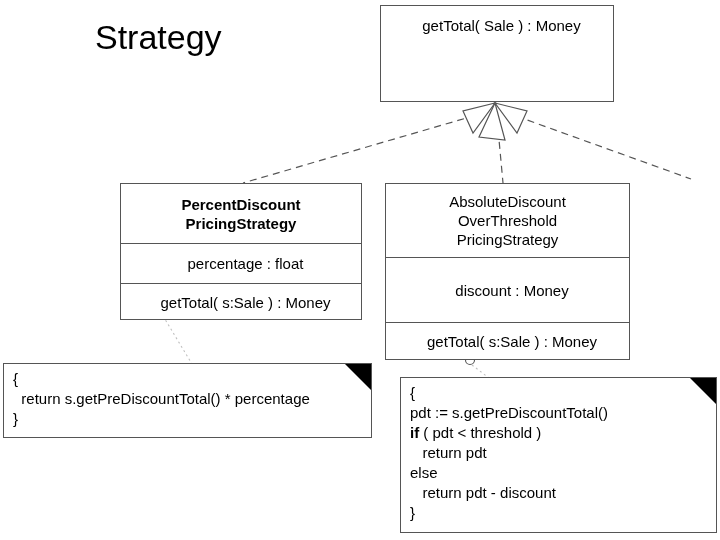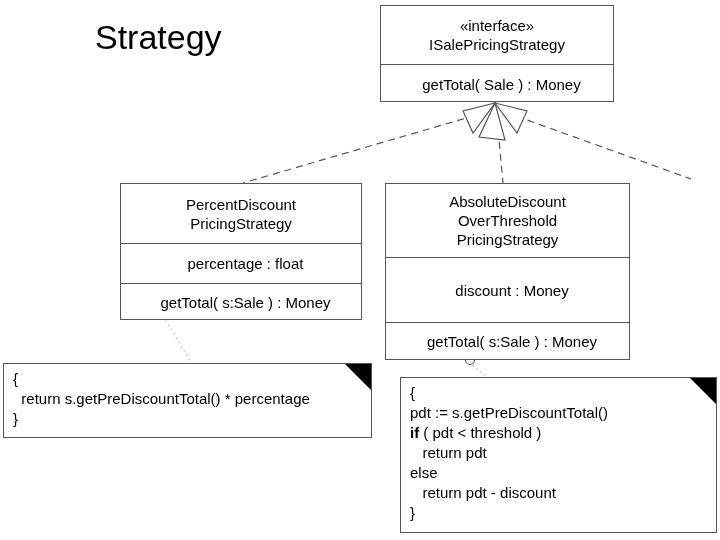--- a/index.html
+++ b/index.html
@@ -92,31 +92,27 @@
     <polygon points="495,103 479,137 505,140" fill="#ffffff" stroke="#555" stroke-width="1.2"></polygon>
 
     <circle cx="160" cy="311" r="4.5" fill="#ffffff" stroke="#555" stroke-width="1.1"></circle>
     <line x1="163" y1="316" x2="192" y2="364" stroke="#c0c0c0" stroke-width="1.1" stroke-dasharray="2,3"></line>
 
     <circle cx="470" cy="360" r="4.5" fill="#ffffff" stroke="#555" stroke-width="1.1"></circle>
     <line x1="472" y1="365" x2="489" y2="378" stroke="#c0c0c0" stroke-width="1.1" stroke-dasharray="2,3"></line>
   </svg>
 
   <div class="umlbox" style="left:380px; top:5px; width:234px; height:97px;">
-    <div class="compartment c-center" style="height:59px;">
-      <div class="umlline">«interface»</div>
-      <div class="umlline">ISalePricingStrategy</div>
-    </div>
     <div class="compartment c-left" style="height:38px;">
       <div class="umlline">getTotal( Sale ) : Money</div>
     </div>
   </div>
 
   <div class="umlbox" style="left:120px; top:183px; width:242px; height:137px;">
-    <div class="compartment c-center" style="height:60px;">
+    <div class="compartment c-center" style="height:60px;font-weight:bold;">
       <div class="umlline">PercentDiscount</div>
       <div class="umlline">PricingStrategy</div>
     </div>
     <div class="compartment c-left" style="height:40px;">
       <div class="umlline">percentage : float</div>
     </div>
     <div class="compartment c-left" style="height:37px;">
       <div class="umlline">getTotal( s:Sale ) : Money</div>
     </div>
   </div>

